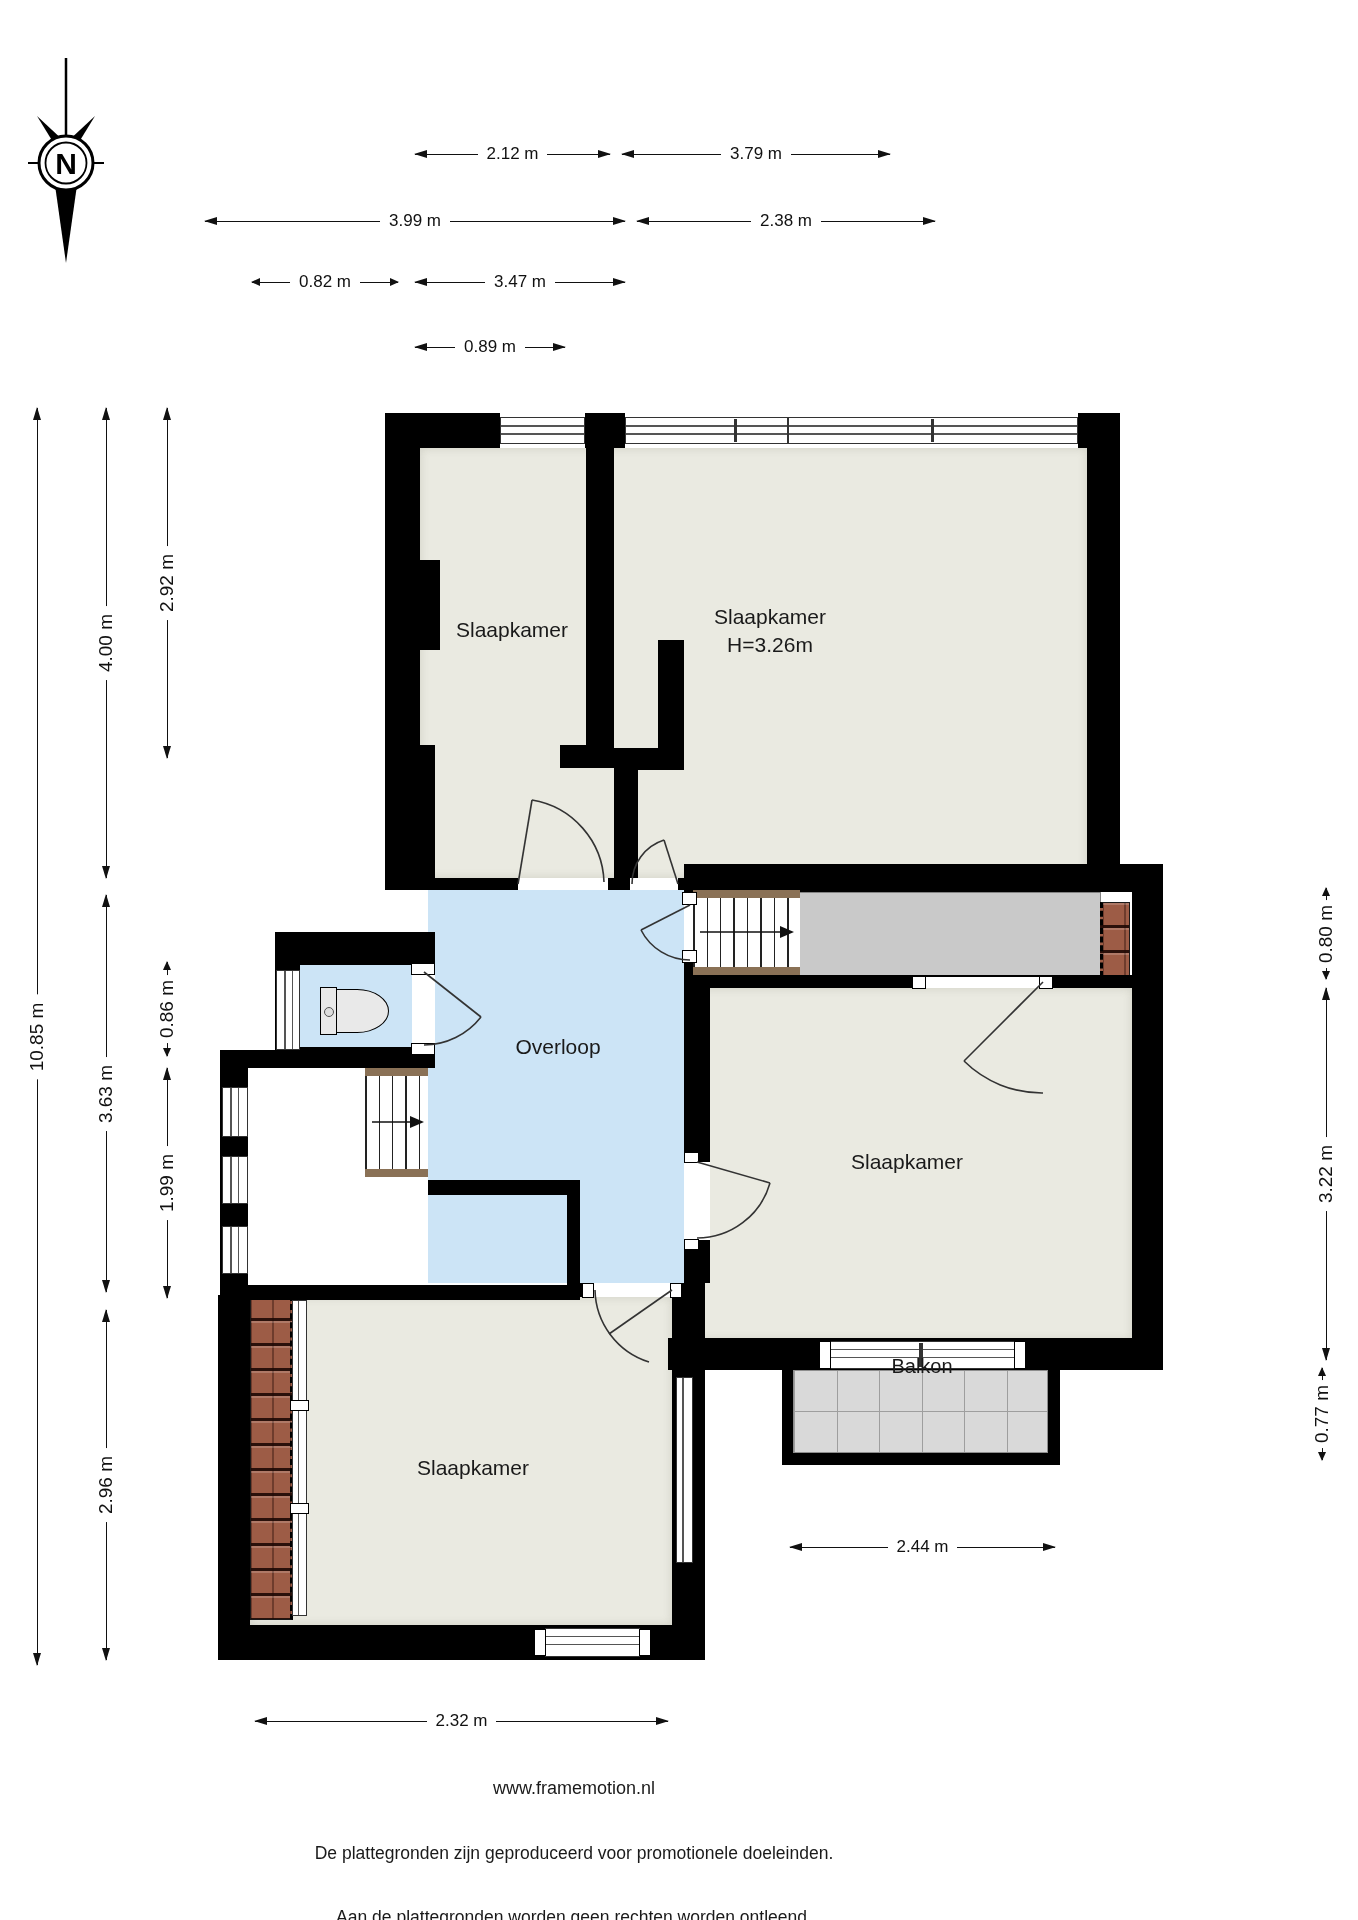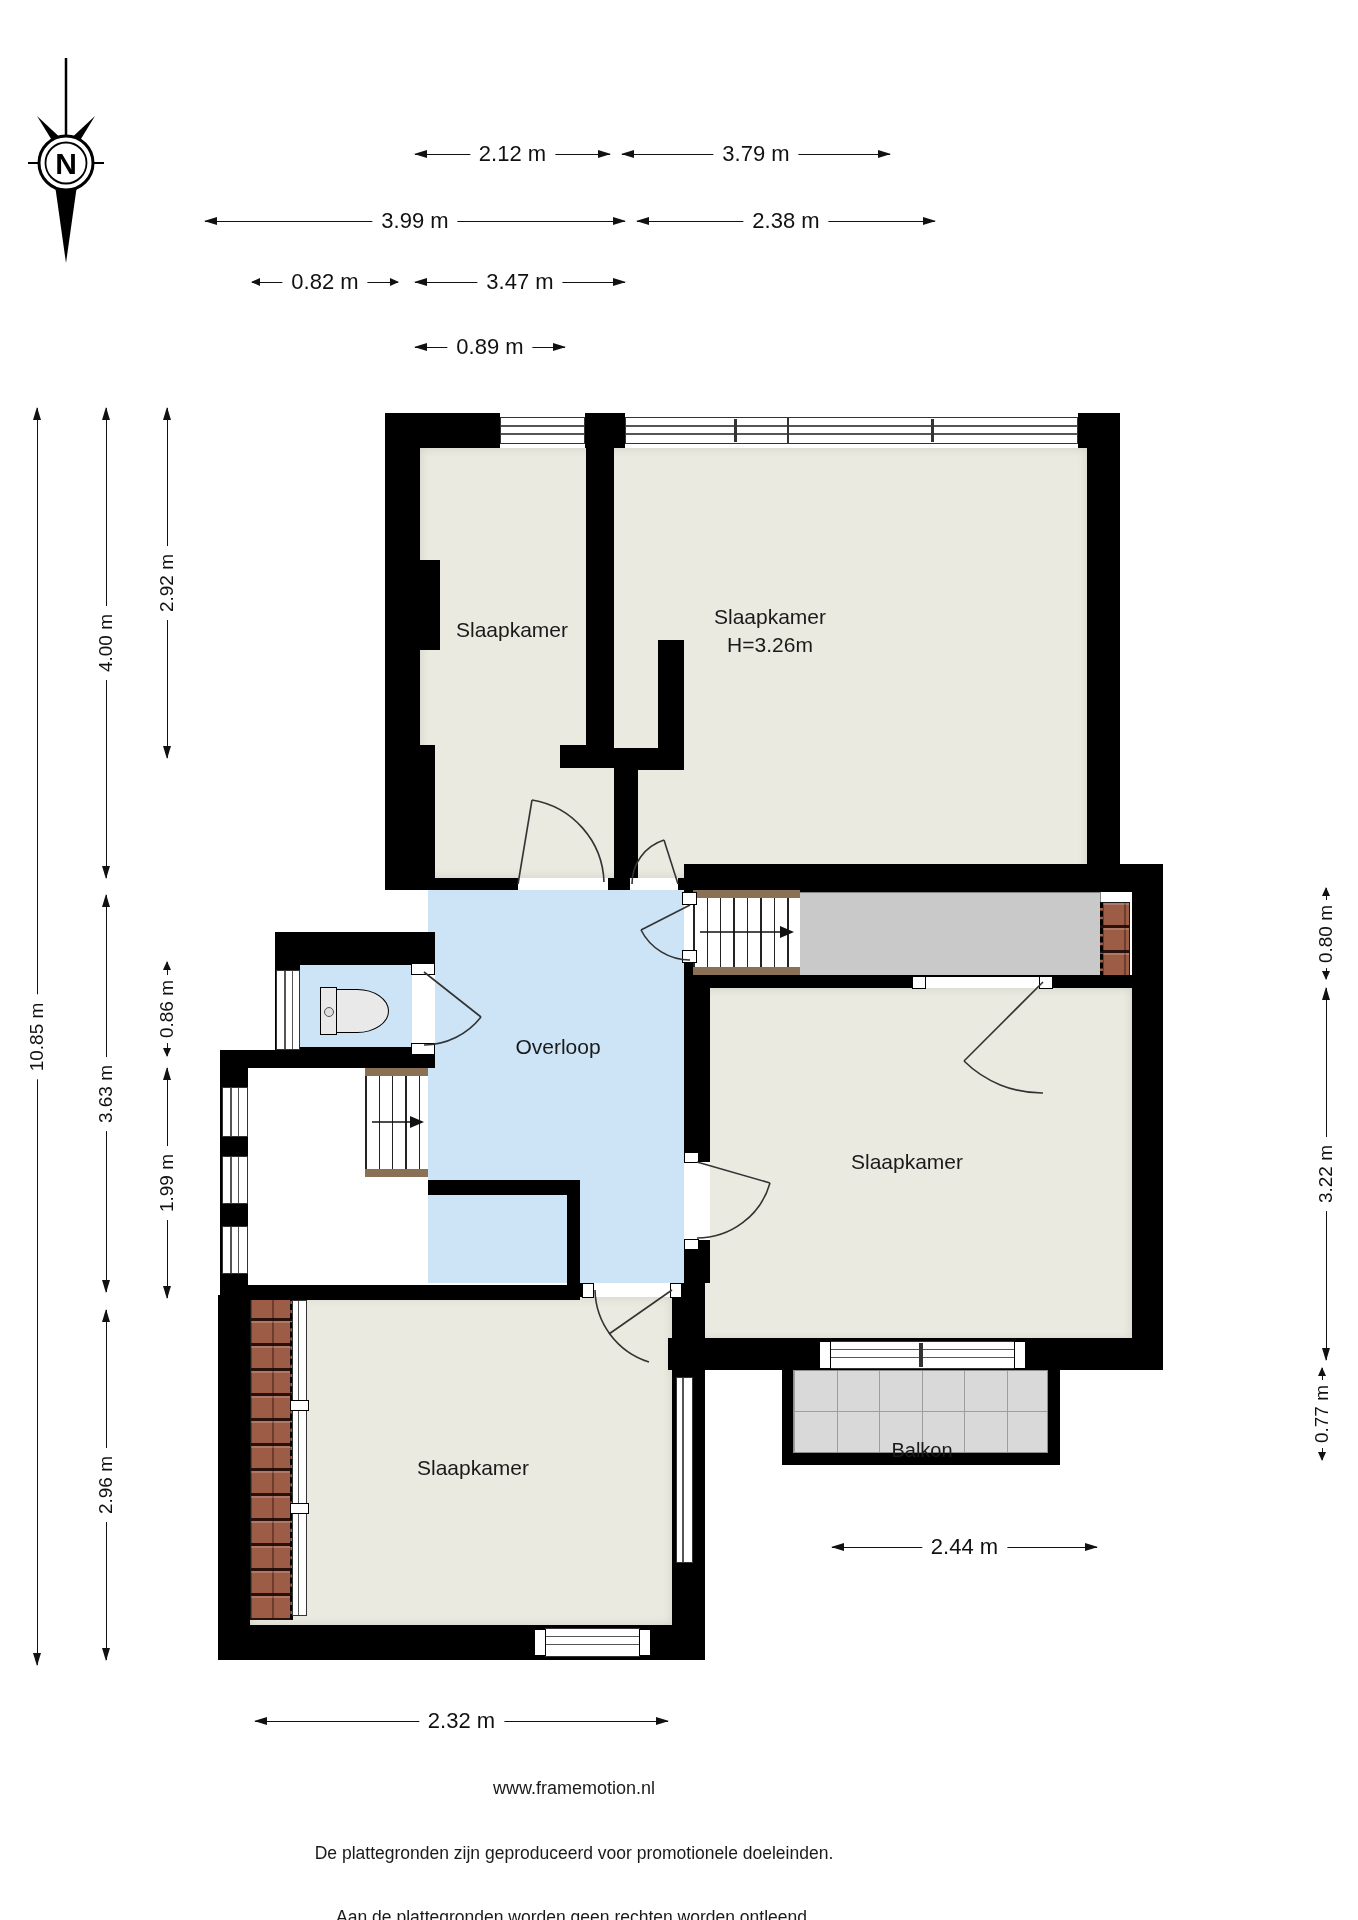--- a/index.html
+++ b/index.html
@@ -32,21 +32,21 @@
   .balkon{position:absolute;background:#d9d9d9;border:1px solid #8d8d8d;box-sizing:border-box;
           background-image:repeating-linear-gradient(90deg,#9e9e9e 0 1px,transparent 1px 42.6px),
                            linear-gradient(180deg,transparent 40px,#9e9e9e 40px,#9e9e9e 41.5px,transparent 41.5px);}
   
   .dim-h{position:absolute;height:0;border-top:1.5px solid #111;}
   .dim-h::before{content:"";position:absolute;left:-1px;top:-5.5px;width:0;height:0;
                  border-top:4.5px solid transparent;border-bottom:4.5px solid transparent;border-right:13px solid #111;}
   .dim-h::after{content:"";position:absolute;right:-1px;top:-5.5px;width:0;height:0;
                 border-top:4.5px solid transparent;border-bottom:4.5px solid transparent;border-left:13px solid #111;}
   .dim-h .lbl{position:absolute;left:50%;top:-1px;transform:translate(-50%,-50%);background:#fff;
-              padding:0 9px;font-size:22px;white-space:nowrap;}
+              padding:0 9px;font-size:17px;white-space:nowrap;}
   .dim-v{position:absolute;width:0;border-left:1.5px solid #111;}
   .dim-v::before{content:"";position:absolute;top:-1px;left:-5.5px;width:0;height:0;
                  border-left:4.5px solid transparent;border-right:4.5px solid transparent;border-bottom:13px solid #111;}
   .dim-v::after{content:"";position:absolute;bottom:-1px;left:-5.5px;width:0;height:0;
                 border-left:4.5px solid transparent;border-right:4.5px solid transparent;border-top:13px solid #111;}
   .dim-v .lbl{position:absolute;left:-1px;top:50%;transform:translate(-50%,-50%) rotate(-90deg);background:#fff;
               padding:0 8px;font-size:19px;white-space:nowrap;}
   .dim-h.tiny::before{border-right-width:9px;border-top-width:4px;border-bottom-width:4px;top:-5px;}
   .dim-h.tiny::after{border-left-width:9px;border-top-width:4px;border-bottom-width:4px;top:-5px;}
   .dim-v.tiny::before{border-bottom-width:9px;border-left-width:4px;border-right-width:4px;left:-5px;}
@@ -199,21 +199,21 @@
     <polygon points="780,926 794,932 780,938" fill="#111"></polygon>
     <polygon points="410,1116 424,1122 410,1128" fill="#111"></polygon>
   </svg>
 
   <span class="room-label" style="left:512px;top:630px">Slaapkamer</span>
   <span class="room-label" style="left:770px;top:617px">Slaapkamer</span>
   <span class="room-label" style="left:770px;top:645px">H=3.26m</span>
   <span class="room-label" style="left:558px;top:1047px">Overloop</span>
   <span class="room-label" style="left:907px;top:1162px">Slaapkamer</span>
   <span class="room-label" style="left:473px;top:1468px">Slaapkamer</span>
-  <span class="room-label small" style="left:922px;top:1450px">Balkon</span>
+  <span class="room-label small" style="left:922px;top:1366px">Balkon</span>
 
   <div class="dim-h" style="left:415px;top:154px;width:195px">
       <span class="lbl">2.12 m</span>
     </div>
   <div class="dim-h" style="left:622px;top:154px;width:268px">
       <span class="lbl">3.79 m</span>
     </div>
   <div class="dim-h" style="left:205px;top:221px;width:420px">
       <span class="lbl">3.99 m</span>
     </div>
@@ -255,21 +255,21 @@
   <div class="dim-v tiny" style="left:1326px;top:888px;height:91px">
       <span class="lbl">0.80 m</span>
     </div>
   <div class="dim-v" style="left:1326px;top:988px;height:372px">
       <span class="lbl">3.22 m</span>
     </div>
   <div class="dim-v tiny" style="left:1322px;top:1368px;height:92px">
       <span class="lbl">0.77 m</span>
     </div>
 
-  <div class="dim-h" style="left:832px;top:1547px;width:265px">
+  <div class="dim-h" style="left:790px;top:1547px;width:265px">
       <span class="lbl">2.44 m</span>
     </div>
   <div class="dim-h" style="left:255px;top:1721px;width:413px">
       <span class="lbl">2.32 m</span>
     </div>
 
   <div class="footer">
     <div class="f1">www.framemotion.nl</div>
     <div class="f2">De plattegronden zijn geproduceerd voor promotionele doeleinden.</div>
     <div class="f2">Aan de plattegronden worden geen rechten worden ontleend.</div>

